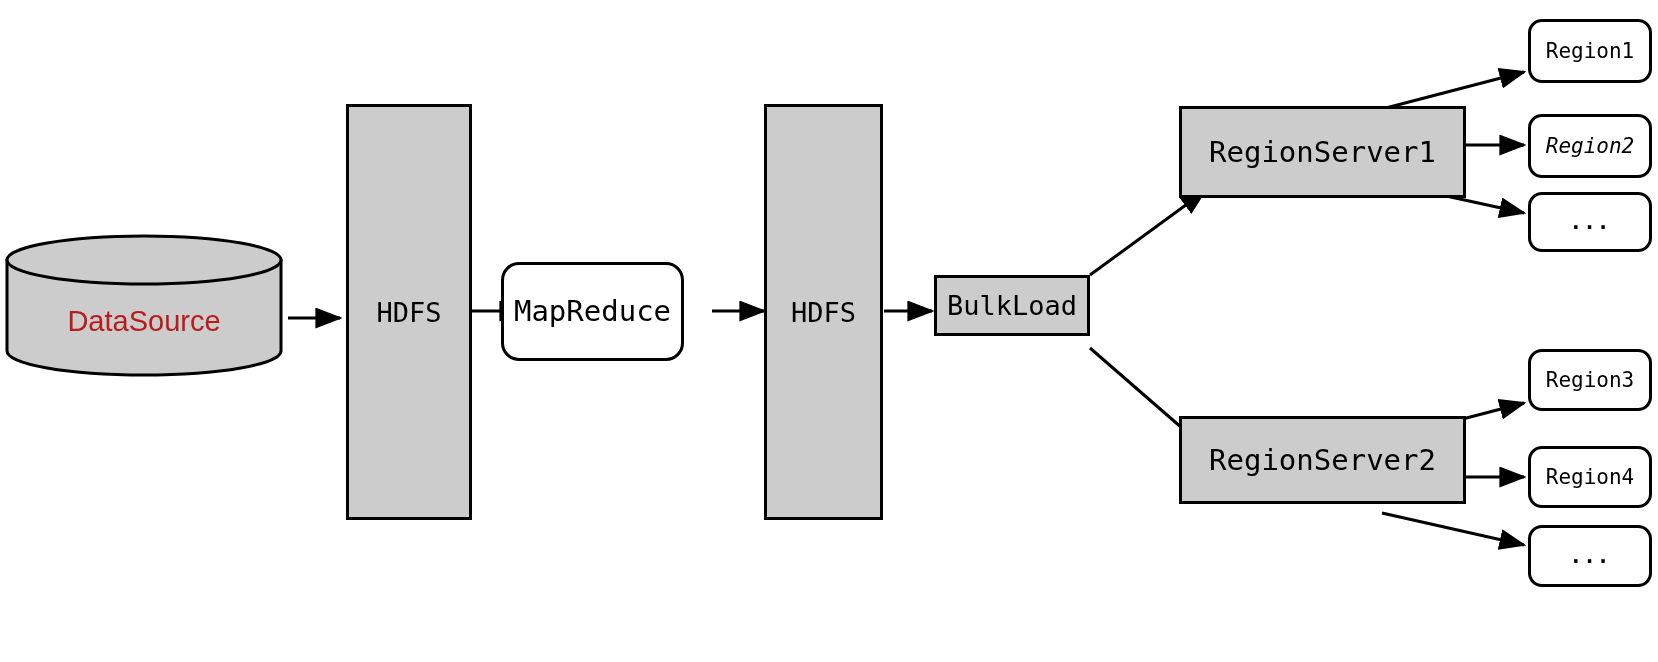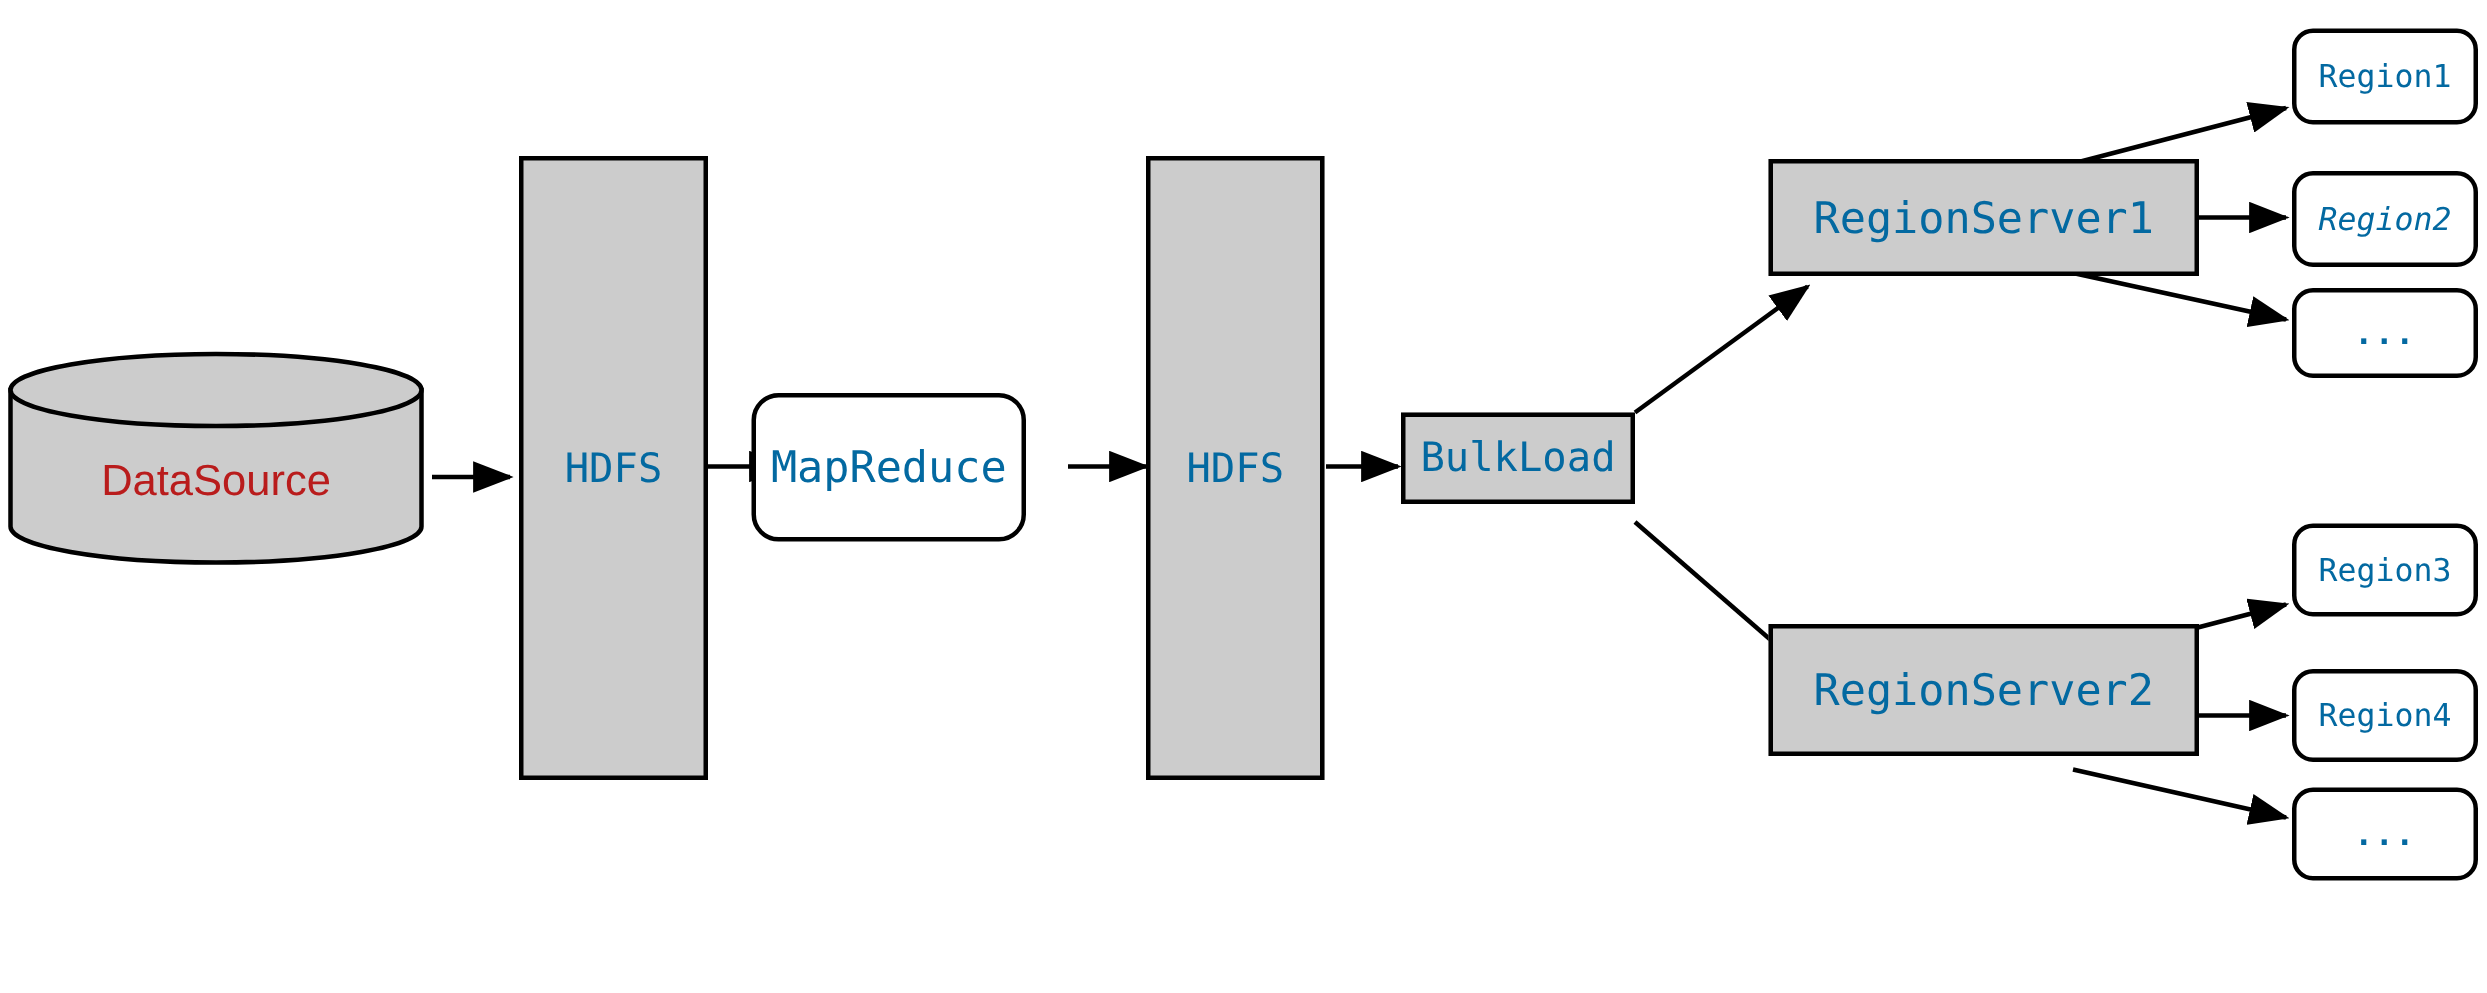--- a/index.html
+++ b/index.html
@@ -24,21 +24,21 @@
     width: 1658px;
     height: 662px;
   }
   .node {
     position: absolute;
     box-sizing: border-box;
     display: flex;
     align-items: center;
     justify-content: center;
     font-family: "DejaVu Sans Mono", monospace;
-    color: #0369a1;
+    color: #000000;
     text-align: center;
     line-height: 1;
     white-space: nowrap;
     z-index: 3;
   }
   .rect-gray {
     background: #cccccc;
     border: 3px solid #000000;
   }
   .rect-white-round {
@@ -120,21 +120,21 @@
   <div class="cyl-label fs-28" style="left:4px; top:305px; width:280px;">DataSource</div>
 
   <div class="node rect-gray fs-26" style="left:346px; top:104px; width:126px; height:416px;">HDFS</div>
 
   <div class="node rect-white-round fs-28" style="left:501px; top:262px; width:183px; height:99px;">MapReduce</div>
 
   <div class="node rect-gray fs-26" style="left:764px; top:104px; width:119px; height:416px;">HDFS</div>
 
   <div class="node rect-gray fs-26" style="left:934px; top:275px; width:156px; height:61px;">BulkLoad</div>
 
-  <div class="node rect-gray fs-28" style="left:1179px; top:106px; width:287px; height:78px;">RegionServer1</div>
+  <div class="node rect-gray fs-28" style="left:1179px; top:106px; width:287px; height:92px;">RegionServer1</div>
 
   <div class="node rect-gray fs-28" style="left:1179px; top:416px; width:287px; height:88px;text-align:right;">RegionServer2</div>
 
   <div class="node region-box fs-20" style="left:1528px; top:19px; width:124px; height:64px;">Region1</div>
 
   <div class="node region-box fs-20" style="left:1528px; top:114px; width:124px; height:64px;font-style:italic;">Region2</div>
 
   <div class="node region-box ellipsis-dots" style="left:1528px; top:192px; width:124px; height:60px;">...</div>
 
   <div class="node region-box fs-20" style="left:1528px; top:349px; width:124px; height:62px;">Region3</div>

